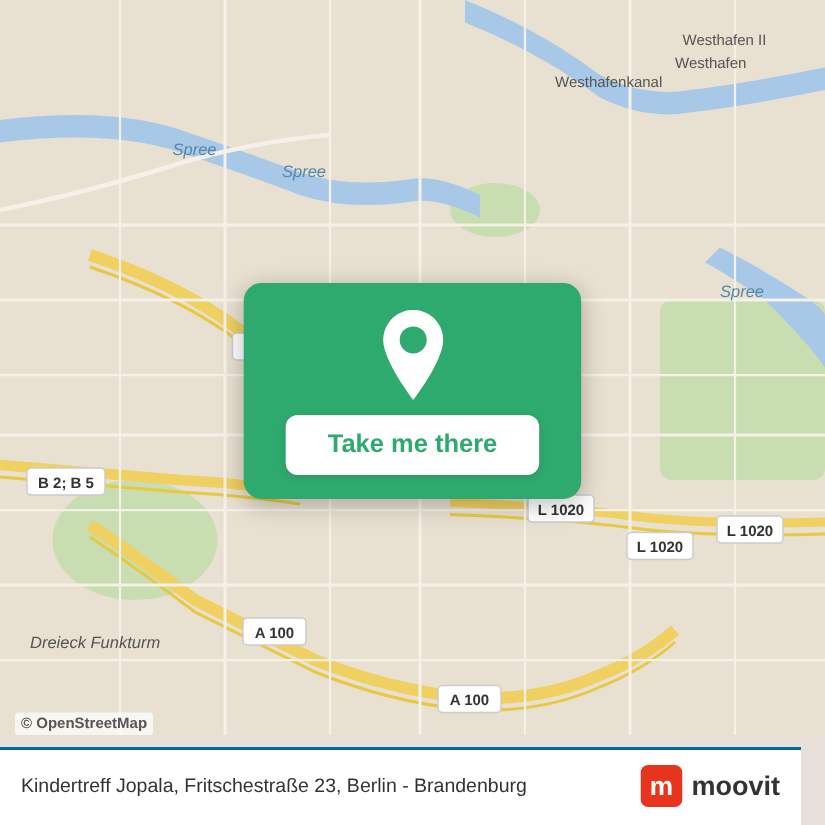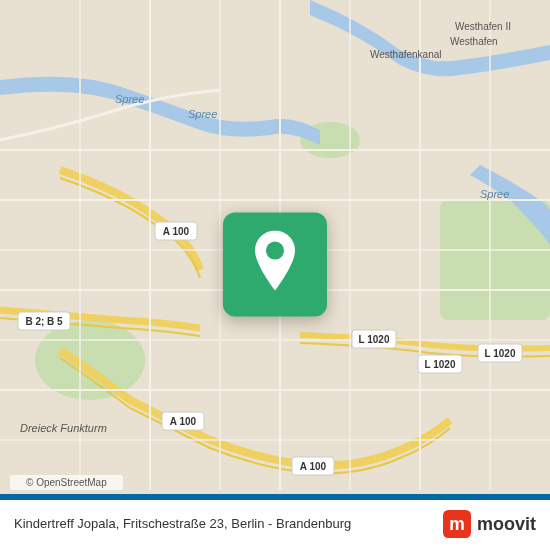--- a/index.html
+++ b/index.html
@@ -23,28 +23,28 @@
     .map-bg {
       position: absolute;
       top: 0; left: 0; right: 0; bottom: 0;
     }
 
     
     #info-bar {
       position: absolute;
       bottom: 0;
       left: 0;
-      right: 0;
+      right: 16px;
       background: white;
       padding: 10px 14px 12px 14px;
       display: flex;
       align-items: center;
       justify-content: space-between;
       z-index: 100;
-      border-top: 6px solid #0369a1;
+      border-top: 2px solid #0369a1;
     }
 
     #info-text {
       font-size: 13px;
       color: #333;
       line-height: 1.4;
     }
 
     #moovit-logo {
       display: flex;
@@ -65,23 +65,24 @@
     }
 
     
     #copyright {
       position: absolute;
       bottom: 60px;
       left: 10px;
       font-size: 10px;
       color: #555;
       background: rgba(255,255,255,0.7);
-      padding: 2px 16px;
+      padding: 2px 4px;
       border-radius: 2px;
       z-index: 50;
+      font-weight: bold;
     }
 
     
     #cta-overlay {
       position: absolute;
       top: 50%;
       left: 50%;
       transform: translate(-50%, -60%);
       z-index: 80;
       display: flex;
@@ -199,20 +200,21 @@
     <text x="370" y="58" font-size="10" fill="#555">Westhafenkanal</text>
   </svg>
 
   <div id="cta-overlay">
     <div class="green-panel">
 
       <svg class="location-pin" viewBox="0 0 48 60" xmlns="http://www.w3.org/2000/svg">
         <path d="M24,0 C13,0 4,9 4,20 C4,34 24,60 24,60 C24,60 44,34 44,20 C44,9 35,0 24,0 Z" fill="white"></path>
         <circle cx="24" cy="20" r="9" fill="#2eaa6e"></circle>
       </svg>
+      <button id="take-me-there-btn">Take me there</button>
     </div>
   </div>
 
   <div id="copyright">
     <span>© OpenStreetMap</span>
   </div>
 
   <div id="info-bar">
     <div id="info-text">
       <span>Kindertreff Jopala, Fritschestraße 23, Berlin - Brandenburg</span>

